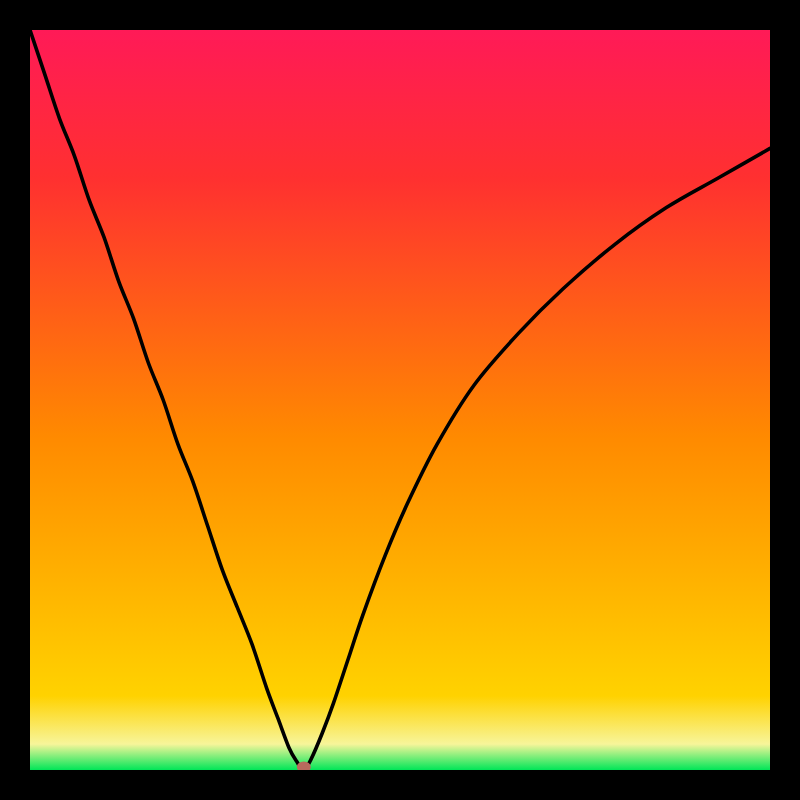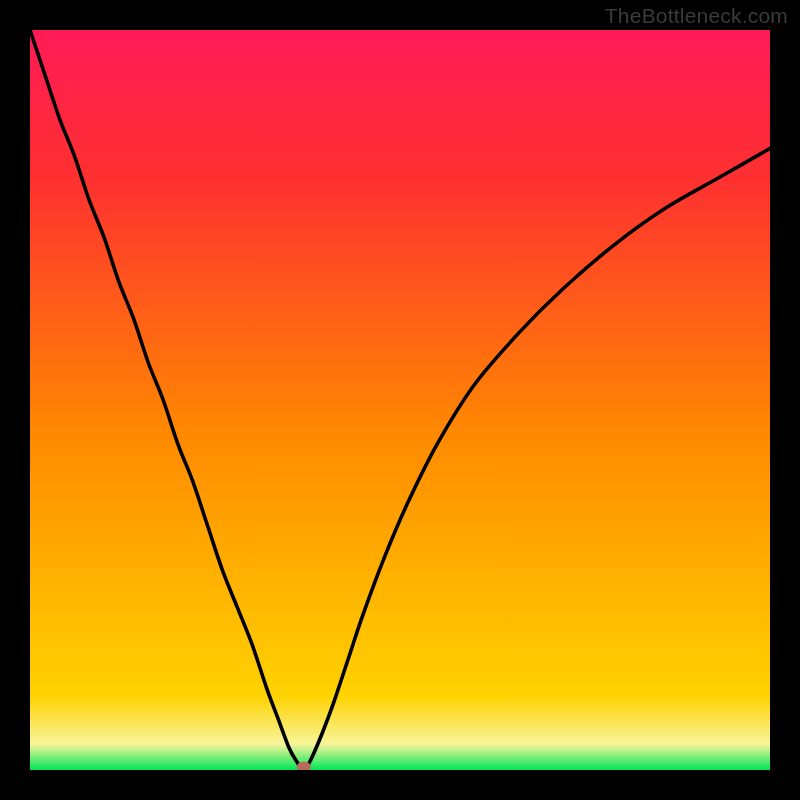--- a/index.html
+++ b/index.html
@@ -33,21 +33,20 @@
     top: 30px;
     width: 740px;
     height: 740px;
   }
   svg { display: block; }
 </style>
 </head>
 <body>
 
 <div class="frame">
-  <div class="watermark">TheBottleneck.com</div>
   <div class="plot">
     <svg id="chart-svg" width="740" height="740" viewBox="0 0 740 740">
       <defs>
         <linearGradient id="bg-grad" x1="0" y1="1" x2="0" y2="0">
             <stop offset="0.00%" stop-color="#00e658"></stop>
             <stop offset="3.50%" stop-color="#f7f59a"></stop>
             <stop offset="10.00%" stop-color="#ffd200"></stop>
             <stop offset="45.00%" stop-color="#ff8a00"></stop>
             <stop offset="80.00%" stop-color="#ff3030"></stop>
             <stop offset="100.00%" stop-color="#ff1a57"></stop>

